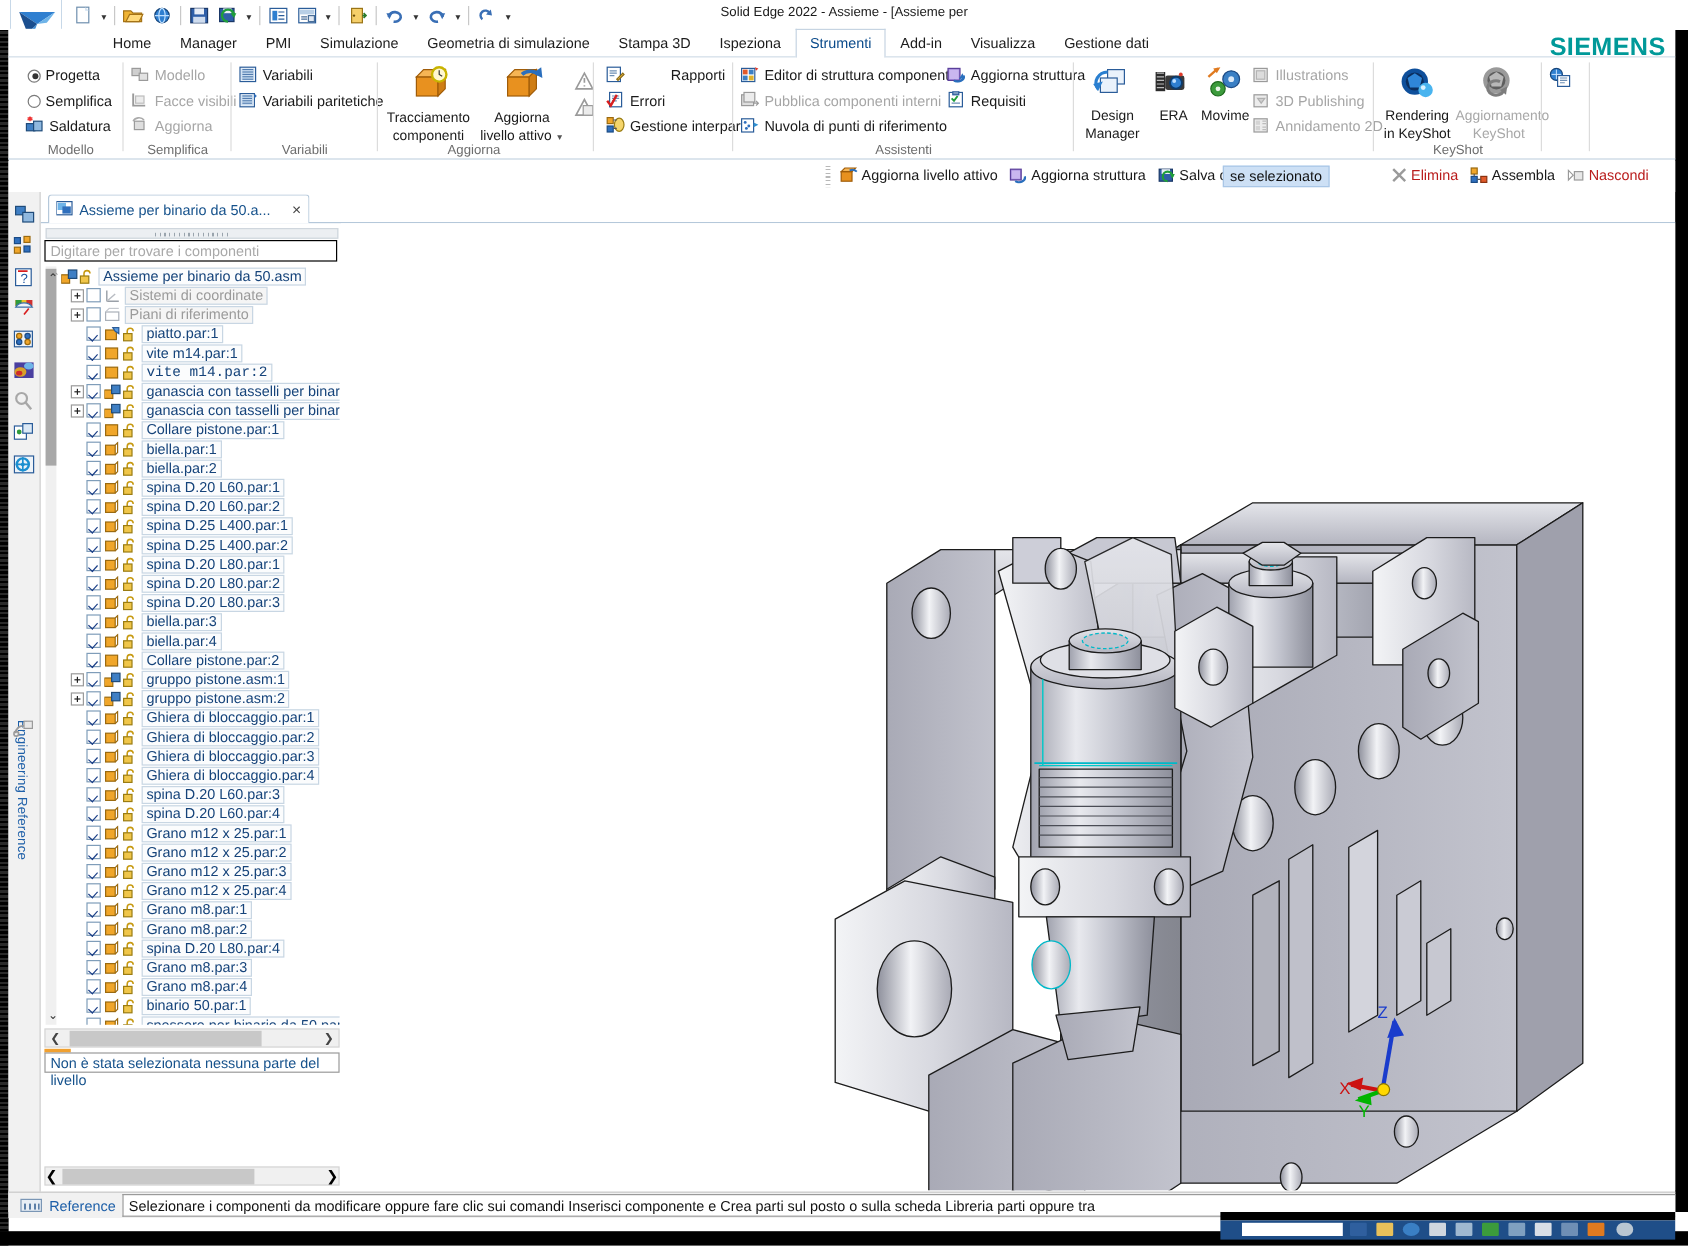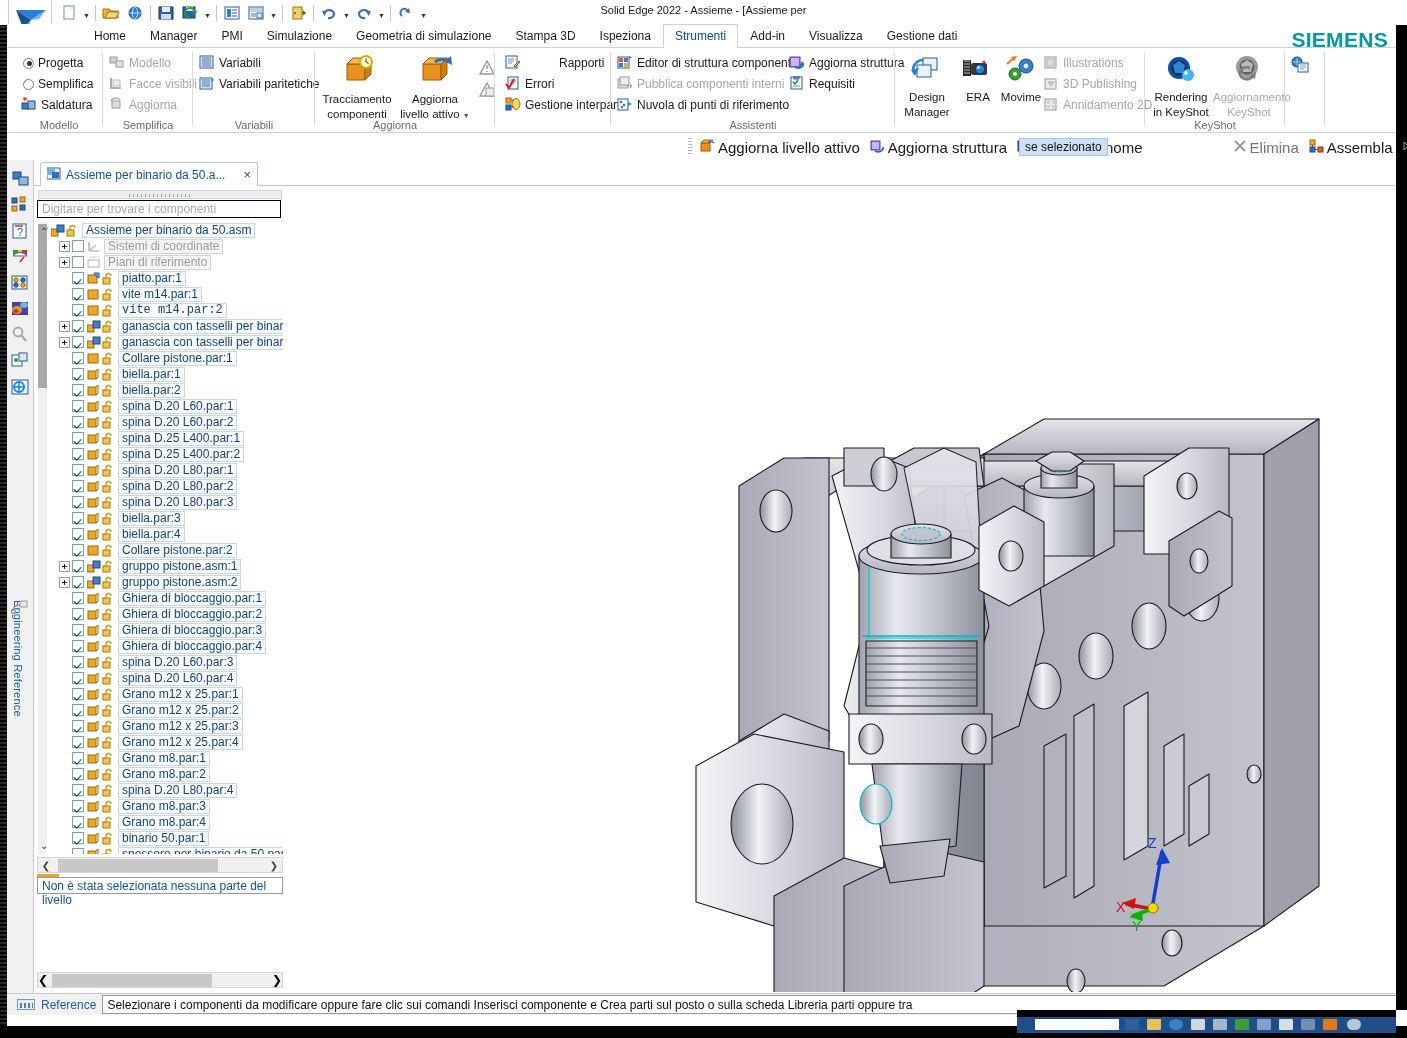--- a/index.html
+++ b/index.html
@@ -64,23 +64,23 @@
   .bigbtn .lbl.dis{ color:#a8a8a8; }
 
   .radio{ width:11px; height:11px; border-radius:50%; border:1px solid #7b7b7b;
      background:#fff; position:relative; display:inline-block; }
   .radio.on::after{ content:""; position:absolute; left:2.5px; top:2.5px; width:5px; height:5px;
      border-radius:50%; background:#333; }
 
   
   .toolbar2{ position:absolute; left:7px; top:134px; width:1389px; height:26px; background:#ffffff; }
   .tb2inner{ position:absolute; left:681px; top:2px; height:22px; display:flex; align-items:center; gap:0px; }
-  .tb2item{ display:flex; align-items:flex-start; gap:3px; font-size:15px; color:#1a1a1a;
+  .tb2item{ display:flex; align-items:flex-start; gap:3px; font-size:12px; color:#1a1a1a;
      padding:1px 5px; white-space:nowrap; }
-  .tb2item.dis{ color:#737373; }
+  .tb2item.dis{ color:#b91c1c; }
   .grip{ width:4px; height:18px; margin-right:3px;
      background-image:repeating-linear-gradient(to bottom,#b8b8b8 0 1px,transparent 1px 3px); }
   .tooltip{ position:absolute; left:1019px; top:138px; background:#cde0f5;
      border:1px solid #a9c6e6; padding:1px 5px; font-size:12px; color:#111; z-index:40; }
 
   
   .rail{ position:absolute; left:7px; top:160px; width:27px; height:850px;
      background:#f1f1f1; border-right:1px solid #c9c9c9; }
   .railicon{ position:absolute; left:4px; width:20px; height:20px; }
   .railtext{ position:absolute; left:5px; top:440px; writing-mode:vertical-rl;

